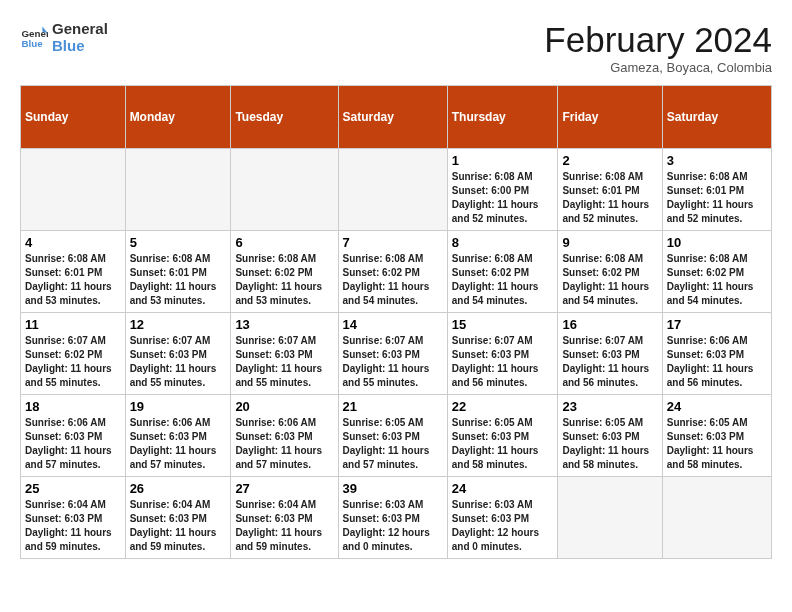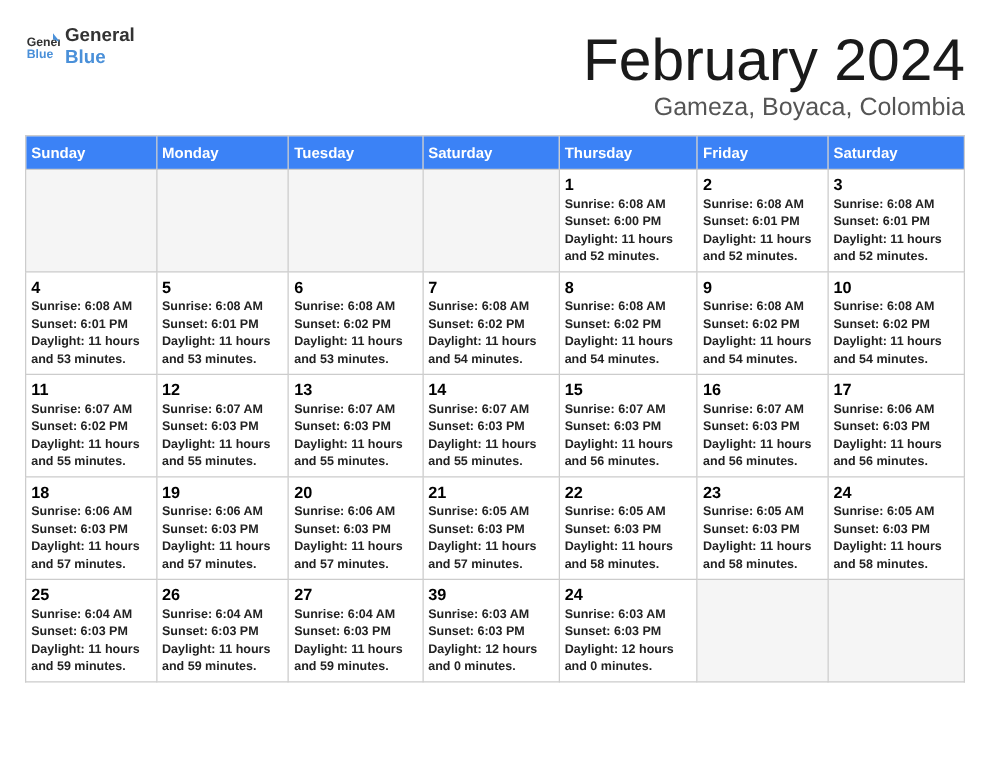--- a/index.html
+++ b/index.html
@@ -22,37 +22,37 @@
       gap: 4px;
     }
     .logo-icon {
       width: 28px;
       height: 28px;
     }
     .title-area {
       text-align: right;
     }
     .month-year {
-      font-size: 47px;
+      font-size: 35px;
       font-weight: normal;
       color: #1a1a1a;
     }
     .location {
-      font-size: 20px;
+      font-size: 13px;
       color: #555;
     }
     table {
       width: 100%;
       border-collapse: collapse;
       font-size: 11px;
     }
     th {
-      background-color: #3b82f6;
+      background-color: #c2410c;
       color: #fff;
-      padding: 6px 4px;
+      padding: 24px 4px;
       text-align: left;
       font-size: 12px;
       font-weight: bold;
       border: 1px solid #ccc;
     }
     td {
       border: 1px solid #ccc;
       padding: 4px;
       vertical-align: top;
       height: 80px;

